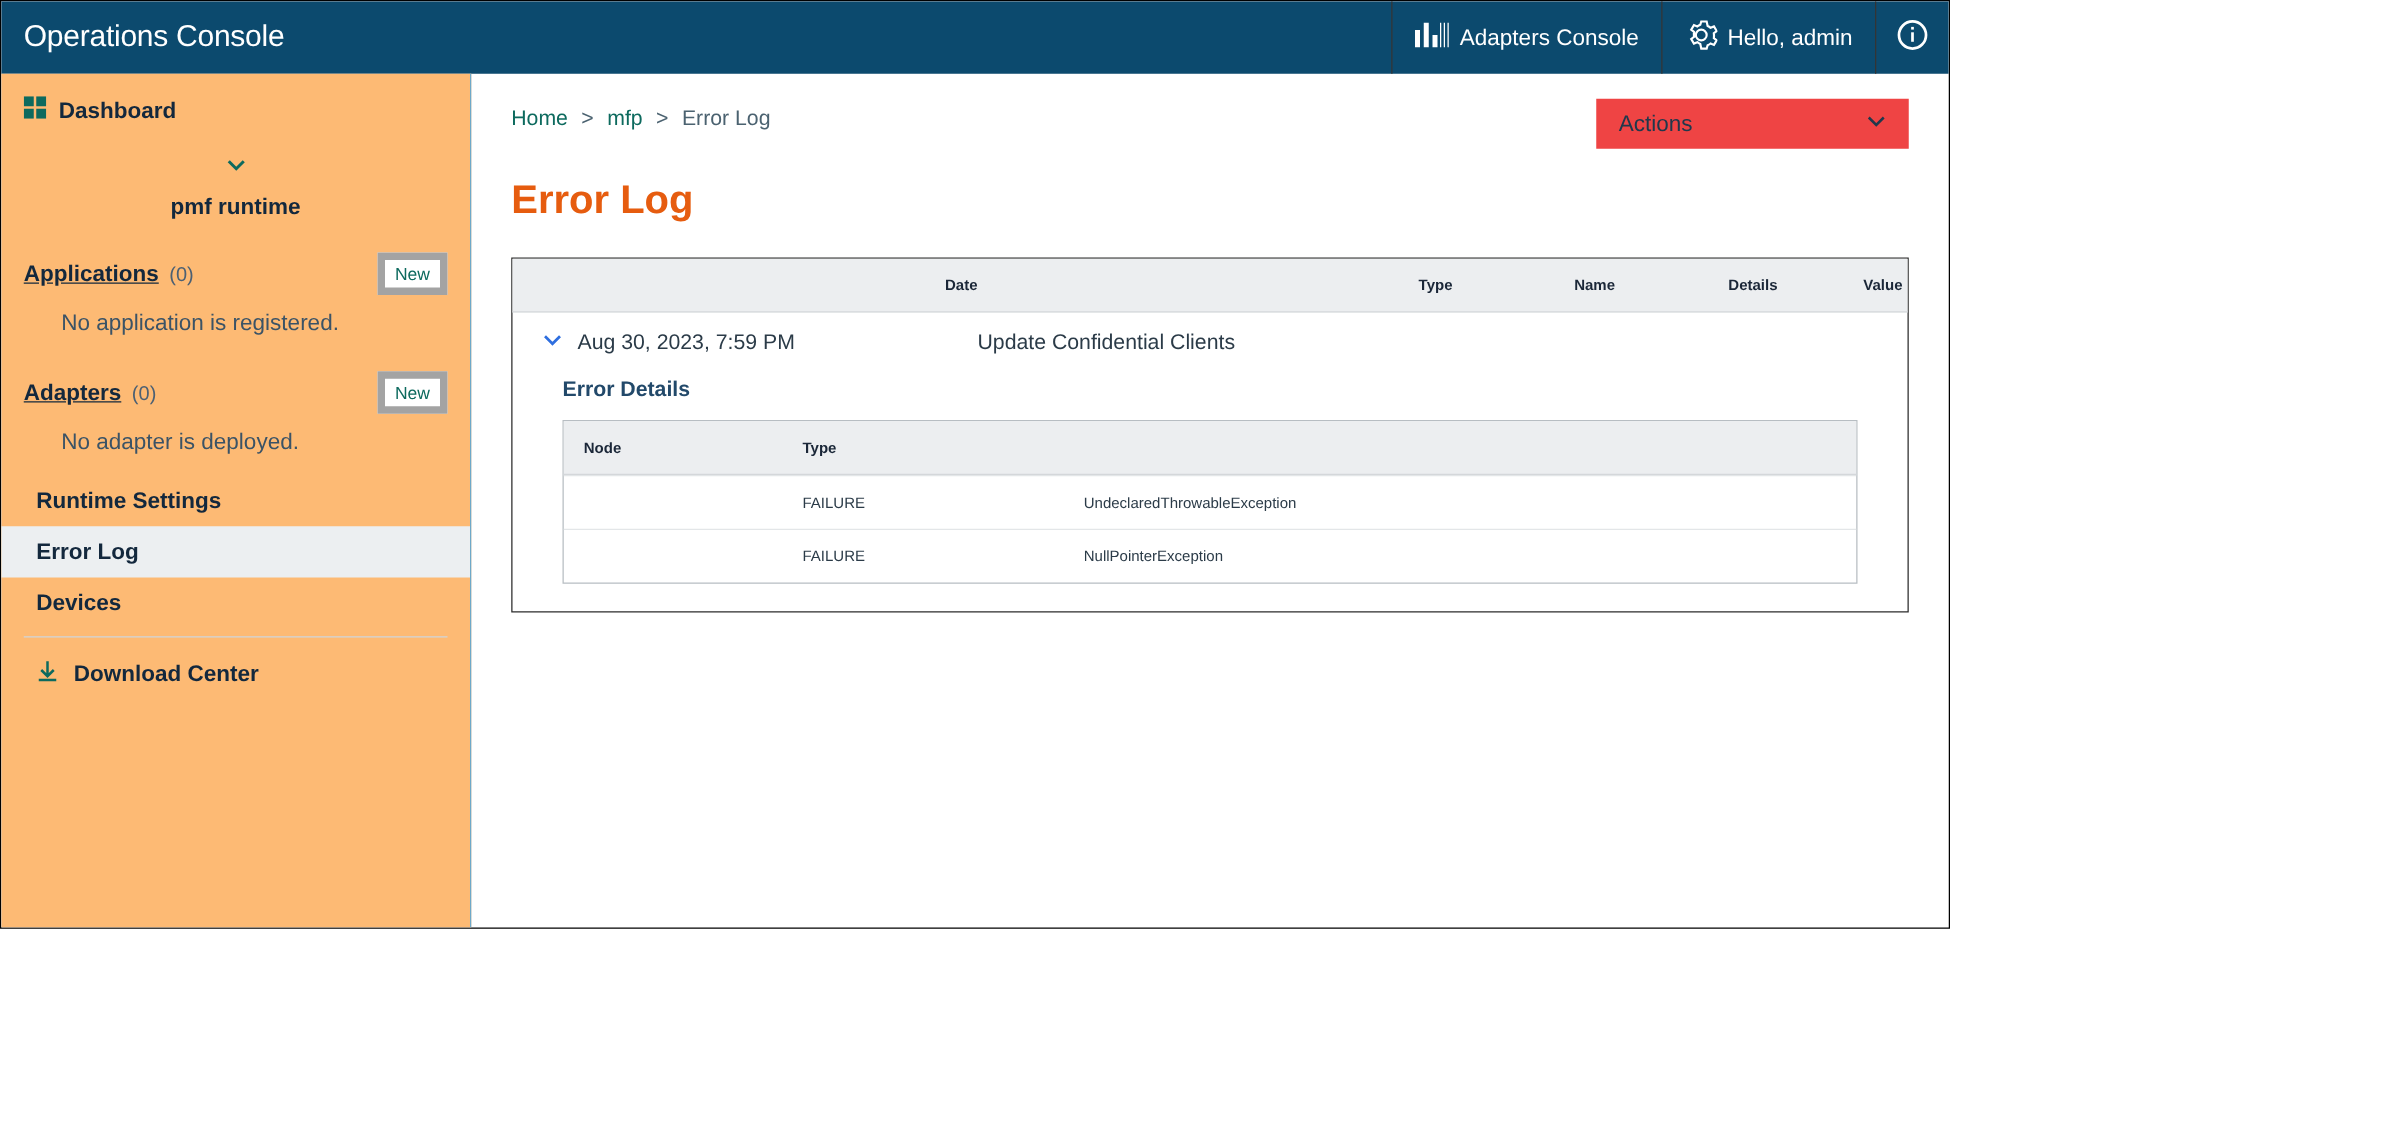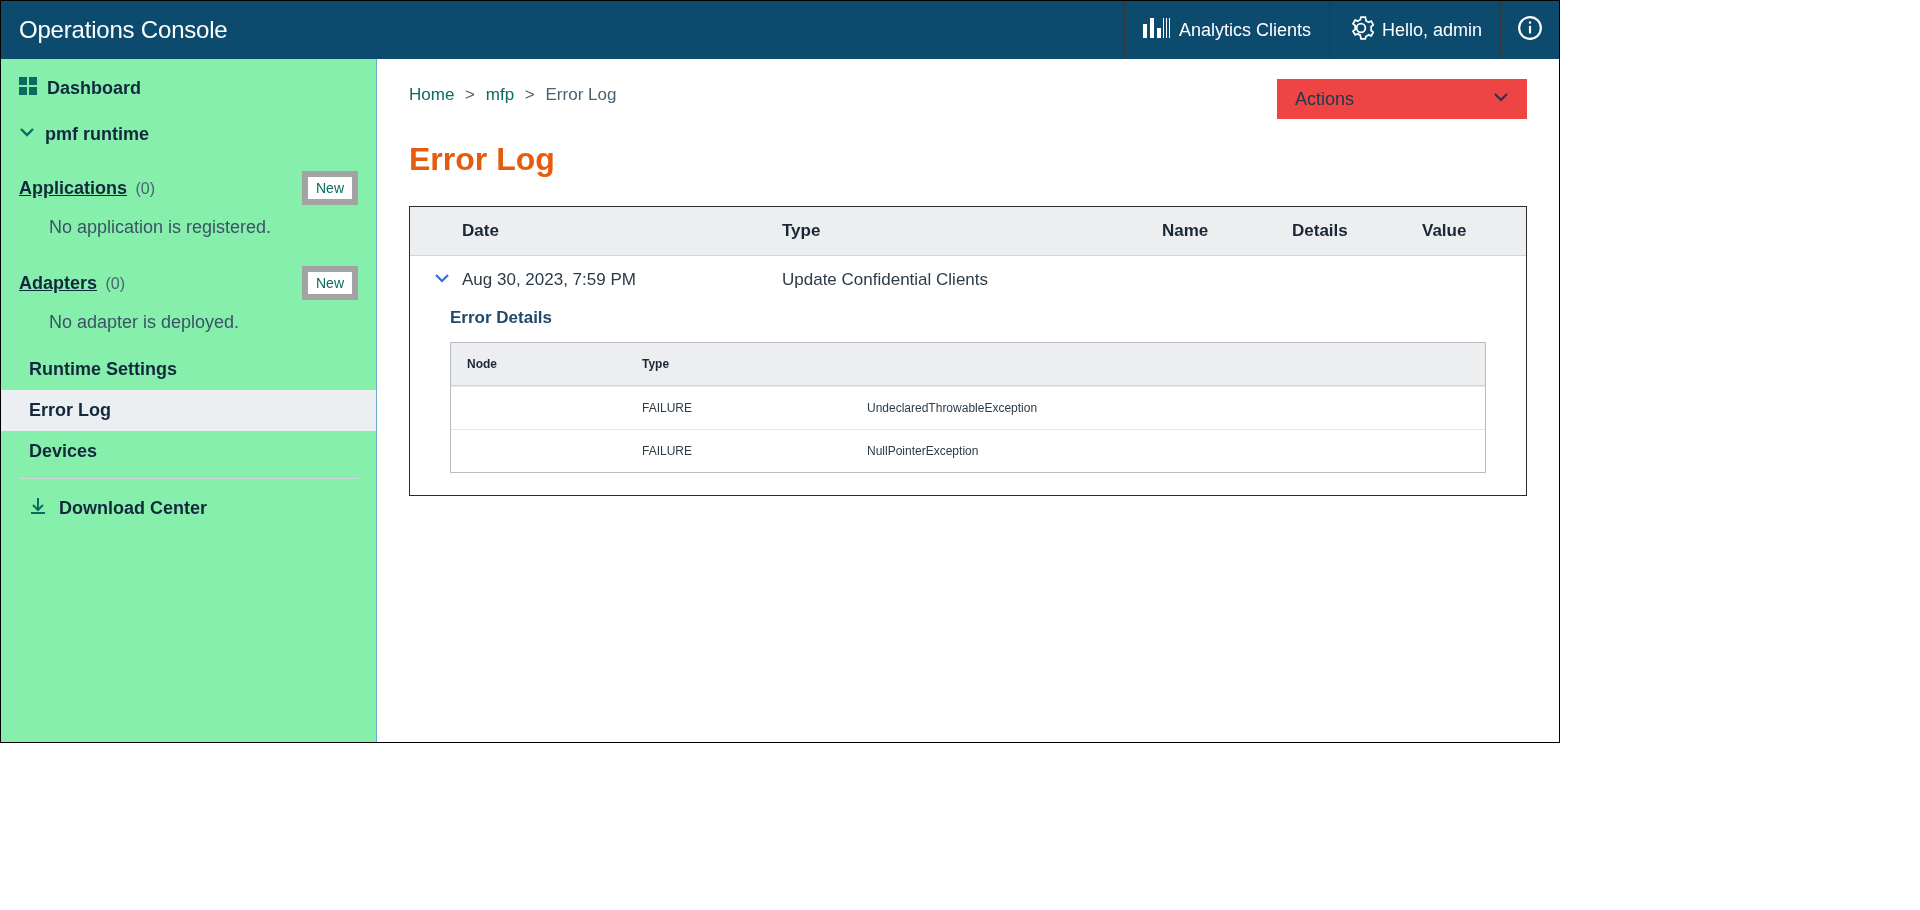--- a/index.html
+++ b/index.html
@@ -43,21 +43,21 @@
     cursor: pointer;
   }
   .topbar-item svg { fill: #fff; }
 
   
   .shell { display: flex; height: calc(100% - 58px); }
 
   
   .sidebar {
     width: 376px;
-    background: #86efac;
+    background: #fdba74;
     border-right: 1px solid #6ea9c9;
     padding-top: 8px;
   }
   .sb-row {
     display: flex;
     align-items: center;
     gap: 10px;
     padding: 10px 18px;
     font-size: 18px;
     font-weight: 700;
@@ -160,23 +160,24 @@
   }
 
   .log-table {
     border: 1px solid #2b2b2b;
   }
   .log-head {
     background: #eceef0;
     display: grid;
     grid-template-columns: 40px 320px 380px 130px 130px 100px;
     padding: 14px 12px;
-    font-size: 17px;
+    font-size: 12px;
     font-weight: 700;
     border-bottom: 1px solid #d4d7da;
+    text-align: right;
   }
   .log-row {
     display: grid;
     grid-template-columns: 40px 320px 380px 130px 130px 100px;
     padding: 14px 12px 10px;
     font-size: 17px;
     color: #2b3b48;
   }
   .chev-down { color: #2f6fdf; cursor: pointer; display:flex; justify-content:center;}
   .details-block { padding: 0 40px 22px; }
@@ -207,21 +208,21 @@
     <span>
       <svg width="28" height="20" viewBox="0 0 28 20">
         <rect x="0" y="6" width="4" height="14"></rect>
         <rect x="7" y="0" width="4" height="20"></rect>
         <rect x="14" y="10" width="4" height="10"></rect>
         <rect x="20" y="0" width="1" height="20"></rect>
         <rect x="23" y="0" width="1" height="20"></rect>
         <rect x="26" y="0" width="1" height="20"></rect>
       </svg>
     </span>
-    <span>Analytics Clients</span>
+    <span>Adapters Console</span>
   </div>
 
   <div class="topbar-item">
     <span>
       <svg width="26" height="26" viewBox="0 0 24 24">
           <path d="M12 8a4 4 0 100 8 4 4 0 000-8zm9.4 4a7.7 7.7 0 00-.1-1.3l2.1-1.6-2-3.4-2.5 1a7.7 7.7 0 00-2.2-1.3L16 2h-4l-.7 2.4a7.7 7.7 0 00-2.2 1.3l-2.5-1-2 3.4 2.1 1.6A7.7 7.7 0 006.6 12c0 .4 0 .8.1 1.3l-2.1 1.6 2 3.4 2.5-1c.7.6 1.4 1 2.2 1.3L12 22h4l.7-2.4c.8-.3 1.5-.7 2.2-1.3l2.5 1 2-3.4-2.1-1.6c.1-.5.1-.9.1-1.3z" fill="none" stroke="#fff" stroke-width="1.6"></path>
         </svg>
     </span>
     <span>Hello, admin</span>
   </div>
@@ -246,21 +247,21 @@
         <svg width="18" height="18" viewBox="0 0 18 18">
             <rect x="0" y="0" width="8" height="8"></rect>
             <rect x="10" y="0" width="8" height="8"></rect>
             <rect x="0" y="10" width="8" height="8"></rect>
             <rect x="10" y="10" width="8" height="8"></rect>
           </svg>
       </span>
       <span>Dashboard</span>
     </div>
 
-    <div class="sb-row sub" style="padding-top:14px; padding-bottom:14px;">
+    <div class="sb-row sub" style="padding-top:14px; padding-bottom:14px;flex-direction:column;">
       <span class="chev">
         <svg width="16" height="16" viewBox="0 0 16 16">
             <path d="M2 5l6 6 6-6" fill="none" stroke="#0d6a5e" stroke-width="2.4"></path>
           </svg>
       </span>
       <span>pmf runtime</span>
     </div>
 
     <div class="sb-section">
       <div class="sb-heading">

